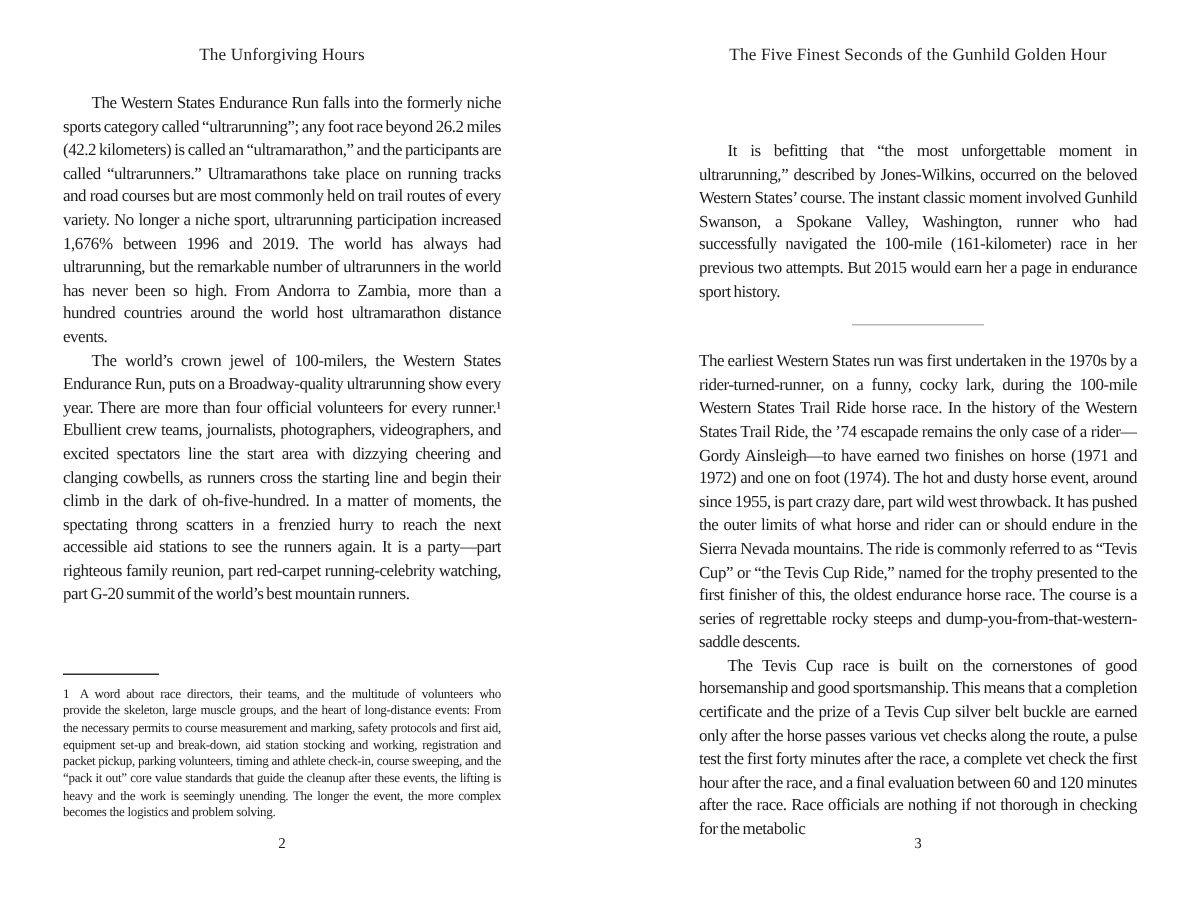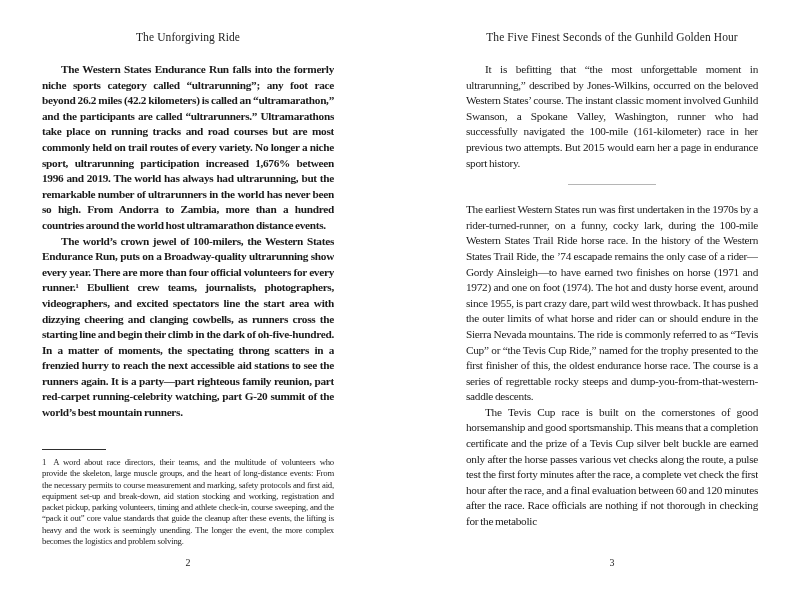--- a/index.html
+++ b/index.html
@@ -43,22 +43,22 @@
     white-space: nowrap;
   }
 
   .body-text {
     position: absolute;
     top: 62px;
     left: 0;
     right: 0;
     overflow: hidden;
   }
-  .page.left  .body-text { max-height: 372px; font-weight: bold; }
-  .page.right .body-text { max-height: 490px; }
+  .page.left  .body-text { max-height: 372px; }
+  .page.right .body-text { max-height: 490px; margin-top: 32px; }
 
   .para {
     margin: 0;
     font-size: 11.3px;
     line-height: 15.6px;
     text-align: justify;
     letter-spacing: -0.3px;
     word-spacing: -0.6px;
     color: #1b1b1b;
   }
@@ -102,21 +102,21 @@
     font-size: 10px;
     color: #1b1b1b;
   }
 </style>
 </head>
 <body>
 
 <main class="spread">
 
   <section class="page left">
-    <header class="running-head">The Unforgiving Ride</header>
+    <header class="running-head">The Unforgiving Hours</header>
 
     <div class="body-text">
       <p class="para indent">The Western States Endurance Run falls into the formerly niche sports category called “ultrarunning”; any foot race beyond 26.2 miles (42.2 kilometers) is called an “ultramarathon,” and the participants are called “ultrarunners.” Ultramarathons take place on running tracks and road courses but are most commonly held on trail routes of every variety. No longer a niche sport, ultrarunning participation increased 1,676% between 1996 and 2019. The world has always had ultrarunning, but the remarkable number of ultrarunners in the world has never been so high. From Andorra to Zambia, more than a hundred countries around the world host ultramarathon distance events.</p>
       <p class="para indent">The world’s crown jewel of 100-milers, the Western States Endurance Run, puts on a Broadway-quality ultrarunning show every year. There are more than four official volunteers for every runner.¹ Ebullient crew teams, journalists, photographers, videographers, and excited spectators line the start area with dizzying cheering and clanging cowbells, as runners cross the starting line and begin their climb in the dark of oh-five-hundred. In a matter of moments, the spectating throng scatters in a frenzied hurry to reach the next accessible aid stations to see the runners again. It is a party—part righteous family reunion, part red-carpet running-celebrity watching, part G-20 summit of the world’s best mountain runners.</p>
     </div>
 
     <div class="footnote-block">
       <div class="footnote-rule"></div>
       <p class="footnote"><span class="fn-marker">1</span><span>A word about race directors, their teams, and the multitude of volunteers who provide the skeleton, large muscle groups, and the heart of long-distance events: From the necessary permits to course measurement and marking, safety protocols and first aid, equipment set-up and break-down, aid station stocking and working, registration and packet pickup, parking volunteers, timing and athlete check-in, course sweeping, and the “pack it out” core value standards that guide the cleanup after these events, the lifting is heavy and the work is seemingly unending. The longer the event, the more complex becomes the logistics and problem solving.</span></p>
     </div>

